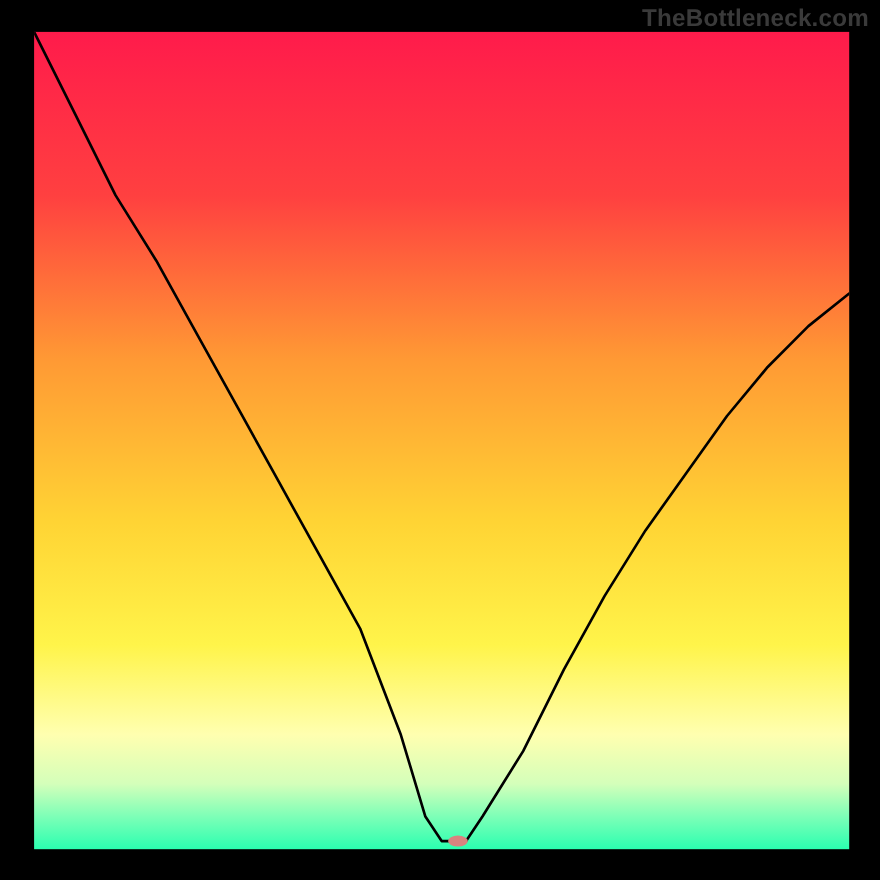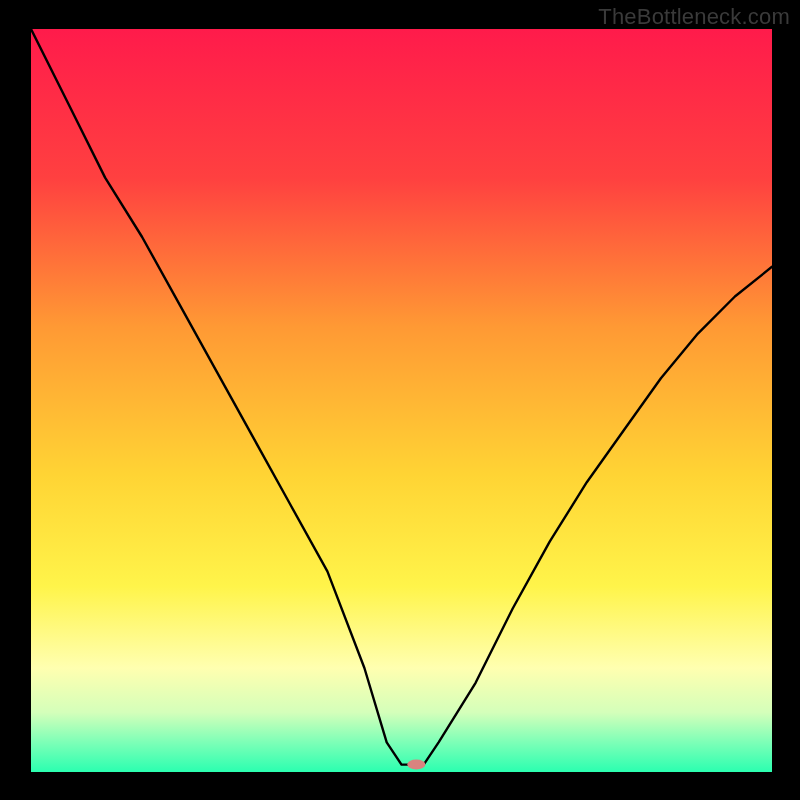--- a/index.html
+++ b/index.html
@@ -16,21 +16,21 @@
     width: 800px;
     height: 800px;
     background: #000;
   }
   .watermark {
     position: absolute;
     top: 4px;
     right: 10px;
     color: #3a3a3a;
     font-size: 22px;
-    font-weight: 400;
+    font-weight: 700;
     letter-spacing: 0.2px;
     user-select: none;
     z-index: 3;
   }
   svg {
     position: absolute;
     left: 0;
     top: 0;
     z-index: 1;
   }

